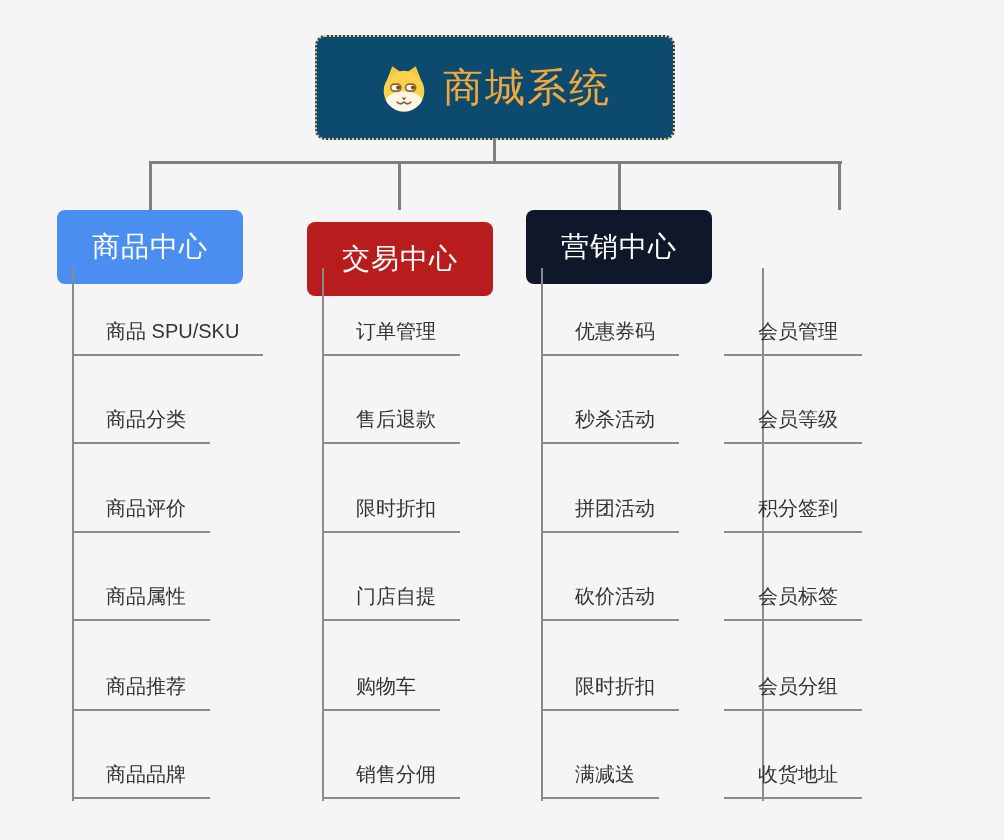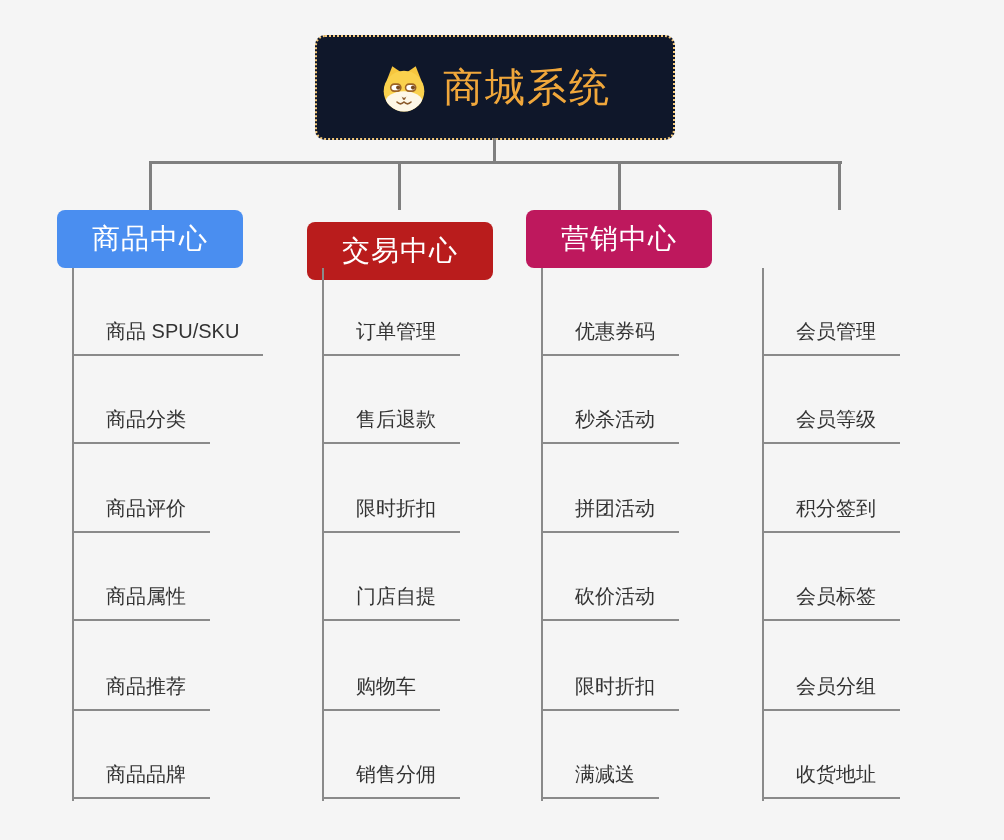--- a/index.html
+++ b/index.html
@@ -4,47 +4,47 @@
 <style>
   html,body { margin:0; padding:0; }
   .page {
     position:relative; width:1004px; height:840px; overflow:hidden;
     background:#f5f5f5;
     font-family:"Liberation Sans","DejaVu Sans",sans-serif;
   }
   
   .root {
     position:absolute; left:315px; top:35px; width:360px; height:105px;
-    background:#0f172a; border:2px dotted #f3c87a; border-radius:10px;
+    background:#0c4a6e; border:2px dotted #f3c87a; border-radius:10px;
     box-sizing:border-box; display:flex; align-items:center; justify-content:center; gap:14px;font-family:Liberation Mono, monospace;
   }
   .root-label { font-size:40px; color:#f0a73b; letter-spacing:2px; }
   .root-icon { width:50px; height:50px; flex:0 0 auto; }
   
   .conn { position:absolute; background:#7f7f7f; }
   .conn-root-stem { left:493px; top:138px; width:3px; height:25px; }
   .conn-horizontal { left:149px; top:161px; width:693px; height:3px; }
   .branch-stem { top:163px; width:3px; height:47px; }
   .bs0 { left:149px; } .bs1 { left:398px; } .bs2 { left:618px; } .bs3 { left:838px; }
   
   .branch-box {
-    position:absolute; top:210px; width:186px; height:58px; border-radius:8px;
+    position:absolute; top:210px; width:186px; height:74px; border-radius:8px;
     color:#ffffff; font-size:28px; display:flex; align-items:center; justify-content:center;
     letter-spacing:1px;
   }
   .bb0 { left:57px; } .bb1 { left:307px; } .bb2 { left:526px; } .bb3 { left:747px; }
   
   .spine { position:absolute; top:268px; width:2px; height:533px; background:#8a8a8a; }
   .sp0 { left:72px; } .sp1 { left:322px; } .sp2 { left:541px; } .sp3 { left:762px; }
   
   .item {
     position:absolute; font-size:20px; line-height:28px; color:#333333;
     padding:0 24px 9px 34px; border-bottom:2px solid #8a8a8a; white-space:nowrap;
   }
-  .c0 { left:72px; } .c1 { left:322px; } .c2 { left:541px; } .c3 { left:762px; }
+  .c0 { left:72px; } .c1 { left:322px; } .c2 { left:541px; } .c3 { left:724px; }
   .r0 { top:317px; } .r1 { top:405px; } .r2 { top:494px; }
   .r3 { top:582px; } .r4 { top:672px; } .r5 { top:760px; }
 </style>
 </head>
 <body>
 
 <div class="page">
 
   <div class="root">
     <svg class="root-icon" viewBox="0 0 64 64" aria-hidden="true">
@@ -69,21 +69,21 @@
 
   <div class="conn conn-root-stem"></div>
   <div class="conn conn-horizontal"></div>
   <div class="conn branch-stem bs0"></div>
   <div class="conn branch-stem bs1"></div>
   <div class="conn branch-stem bs2"></div>
   <div class="conn branch-stem bs3"></div>
 
   <div class="branch-box bb0" style="background-color: rgb(74, 142, 240);">商品中心</div>
   <div class="branch-box bb1" style="background-color: #b91c1c; margin-top: 12px;">交易中心</div>
-  <div class="branch-box bb2" style="background-color: #be185d;">营销中心</div>
+  <div class="branch-box bb2" style="background-color: #0f172a;">营销中心</div>
 
   <div class="spine sp0"></div>
   <div class="spine sp1"></div>
   <div class="spine sp2"></div>
   <div class="spine sp3"></div>
 
   <div class="item c0 r0">商品 SPU/SKU</div>
   <div class="item c0 r2">商品评价</div>
   <div class="item c0 r1">商品分类</div>
   <div class="item c0 r3">商品属性</div>

